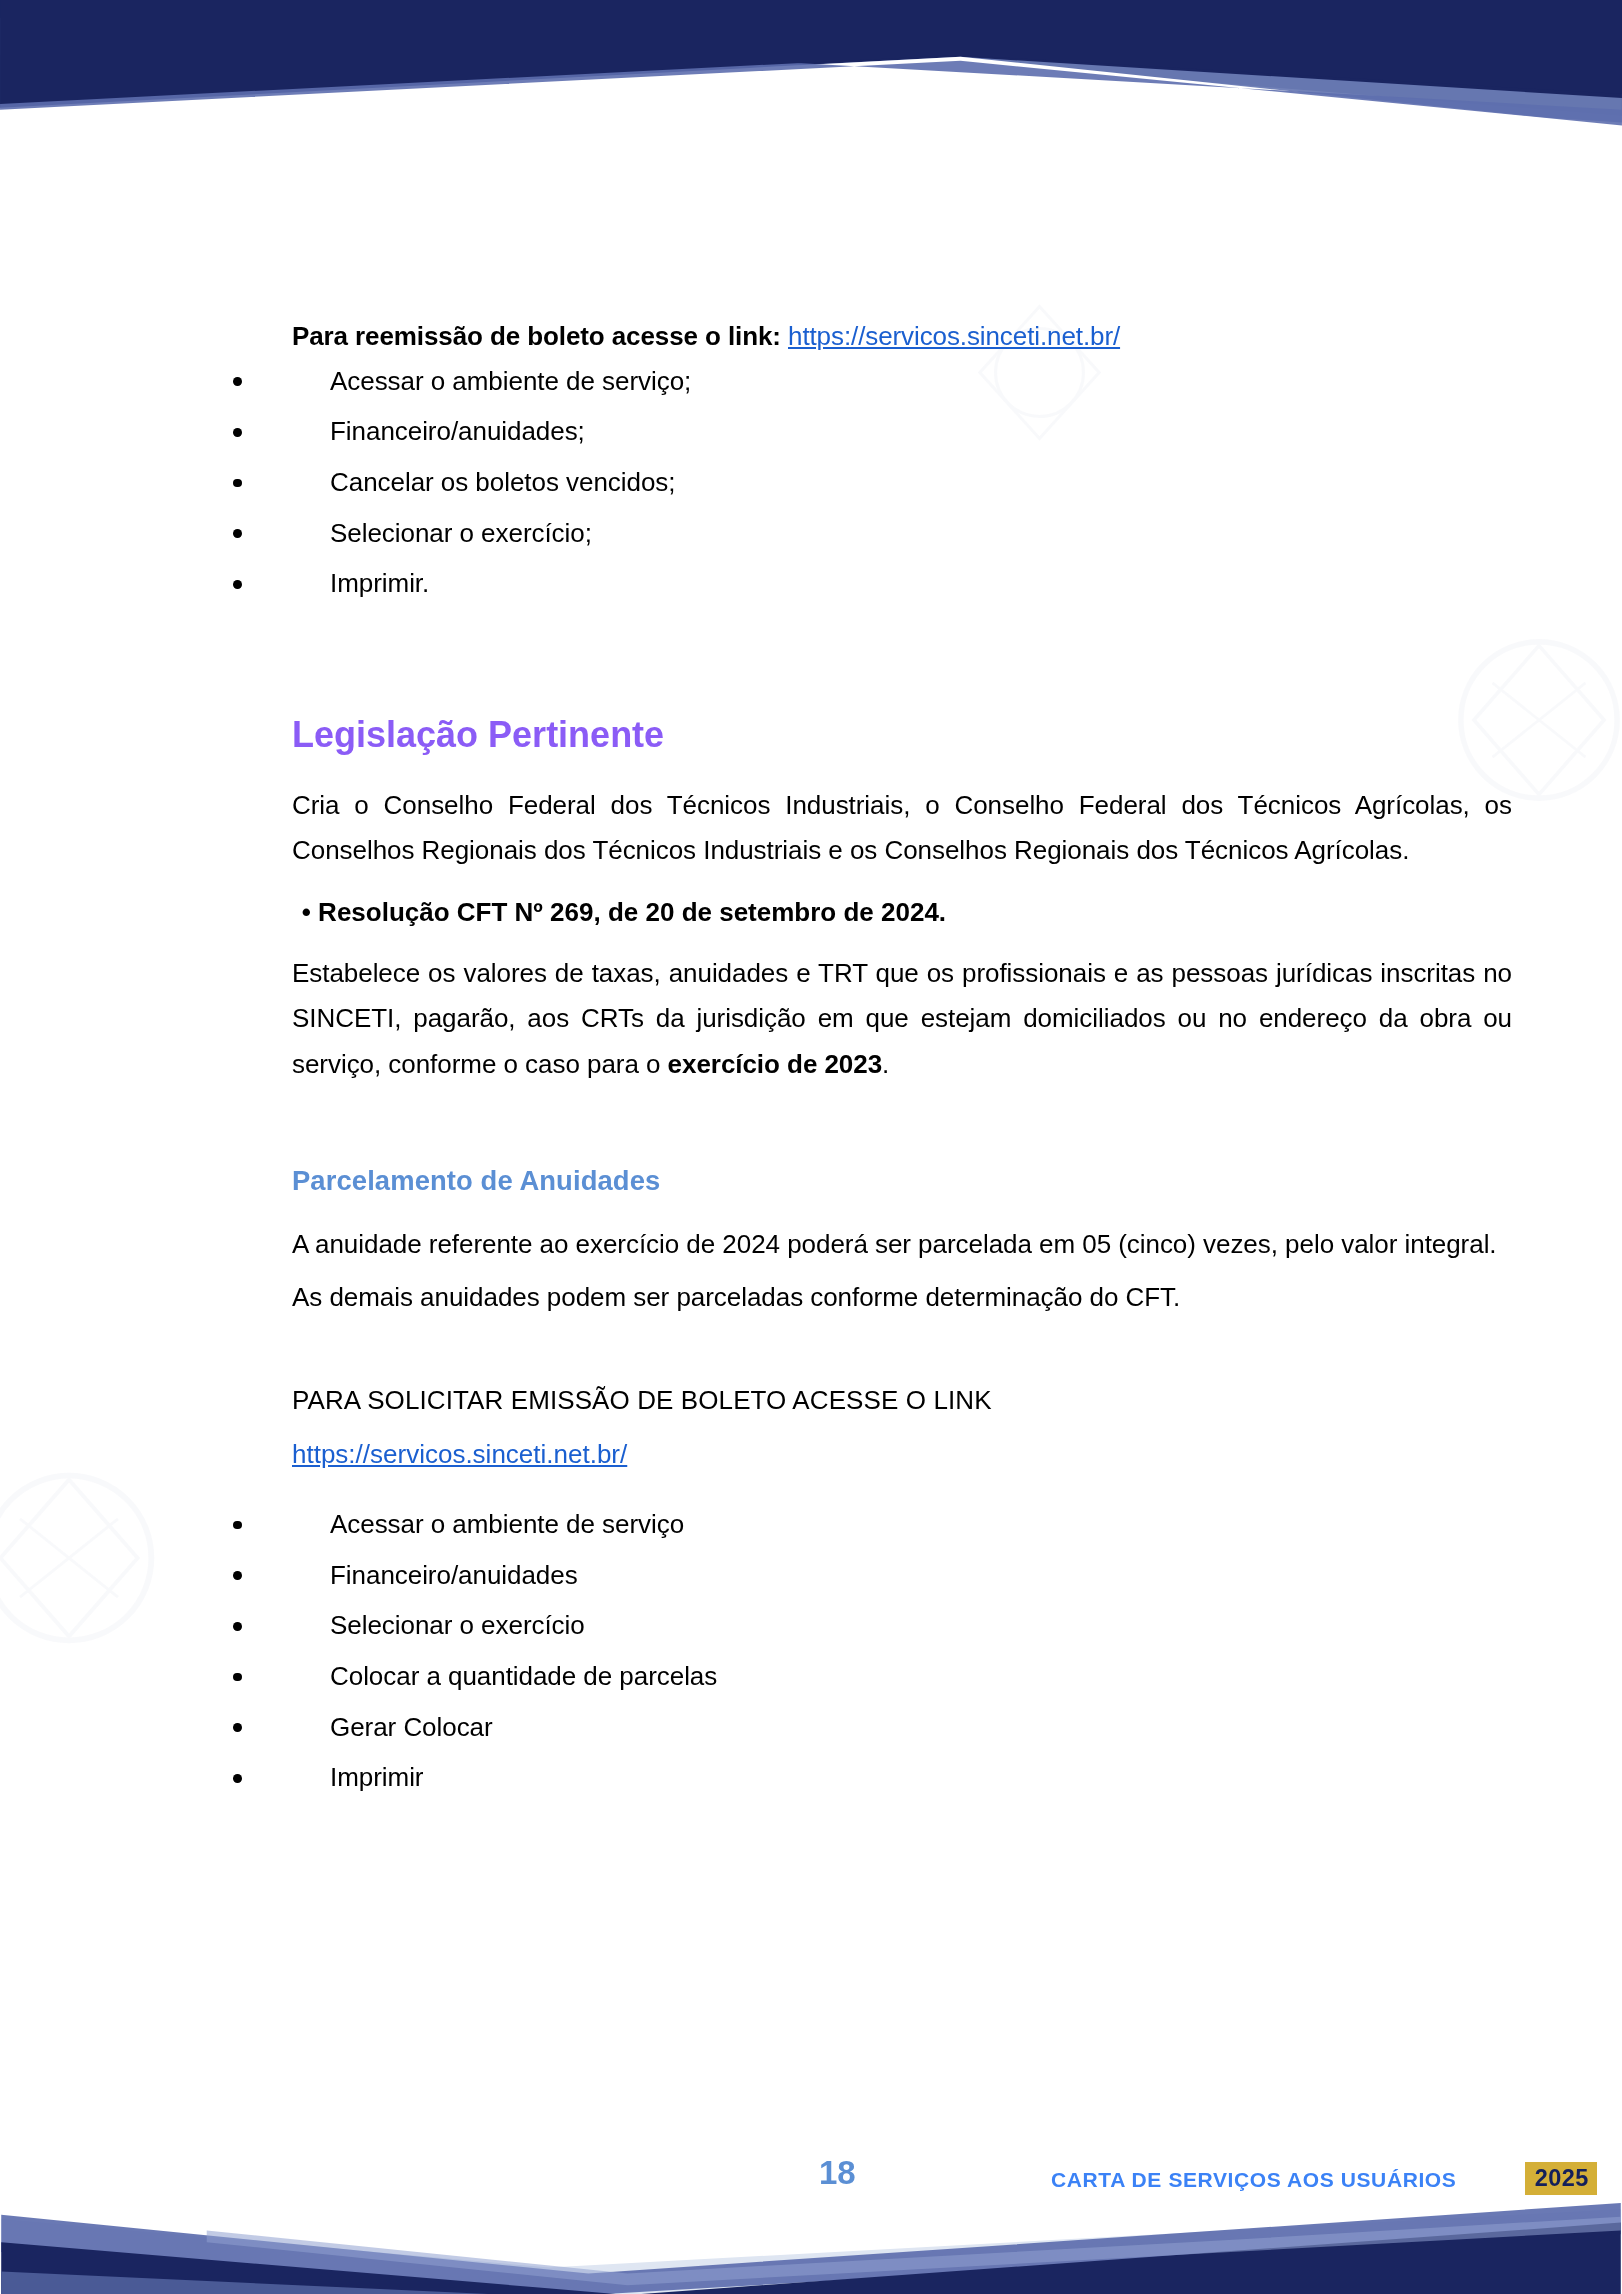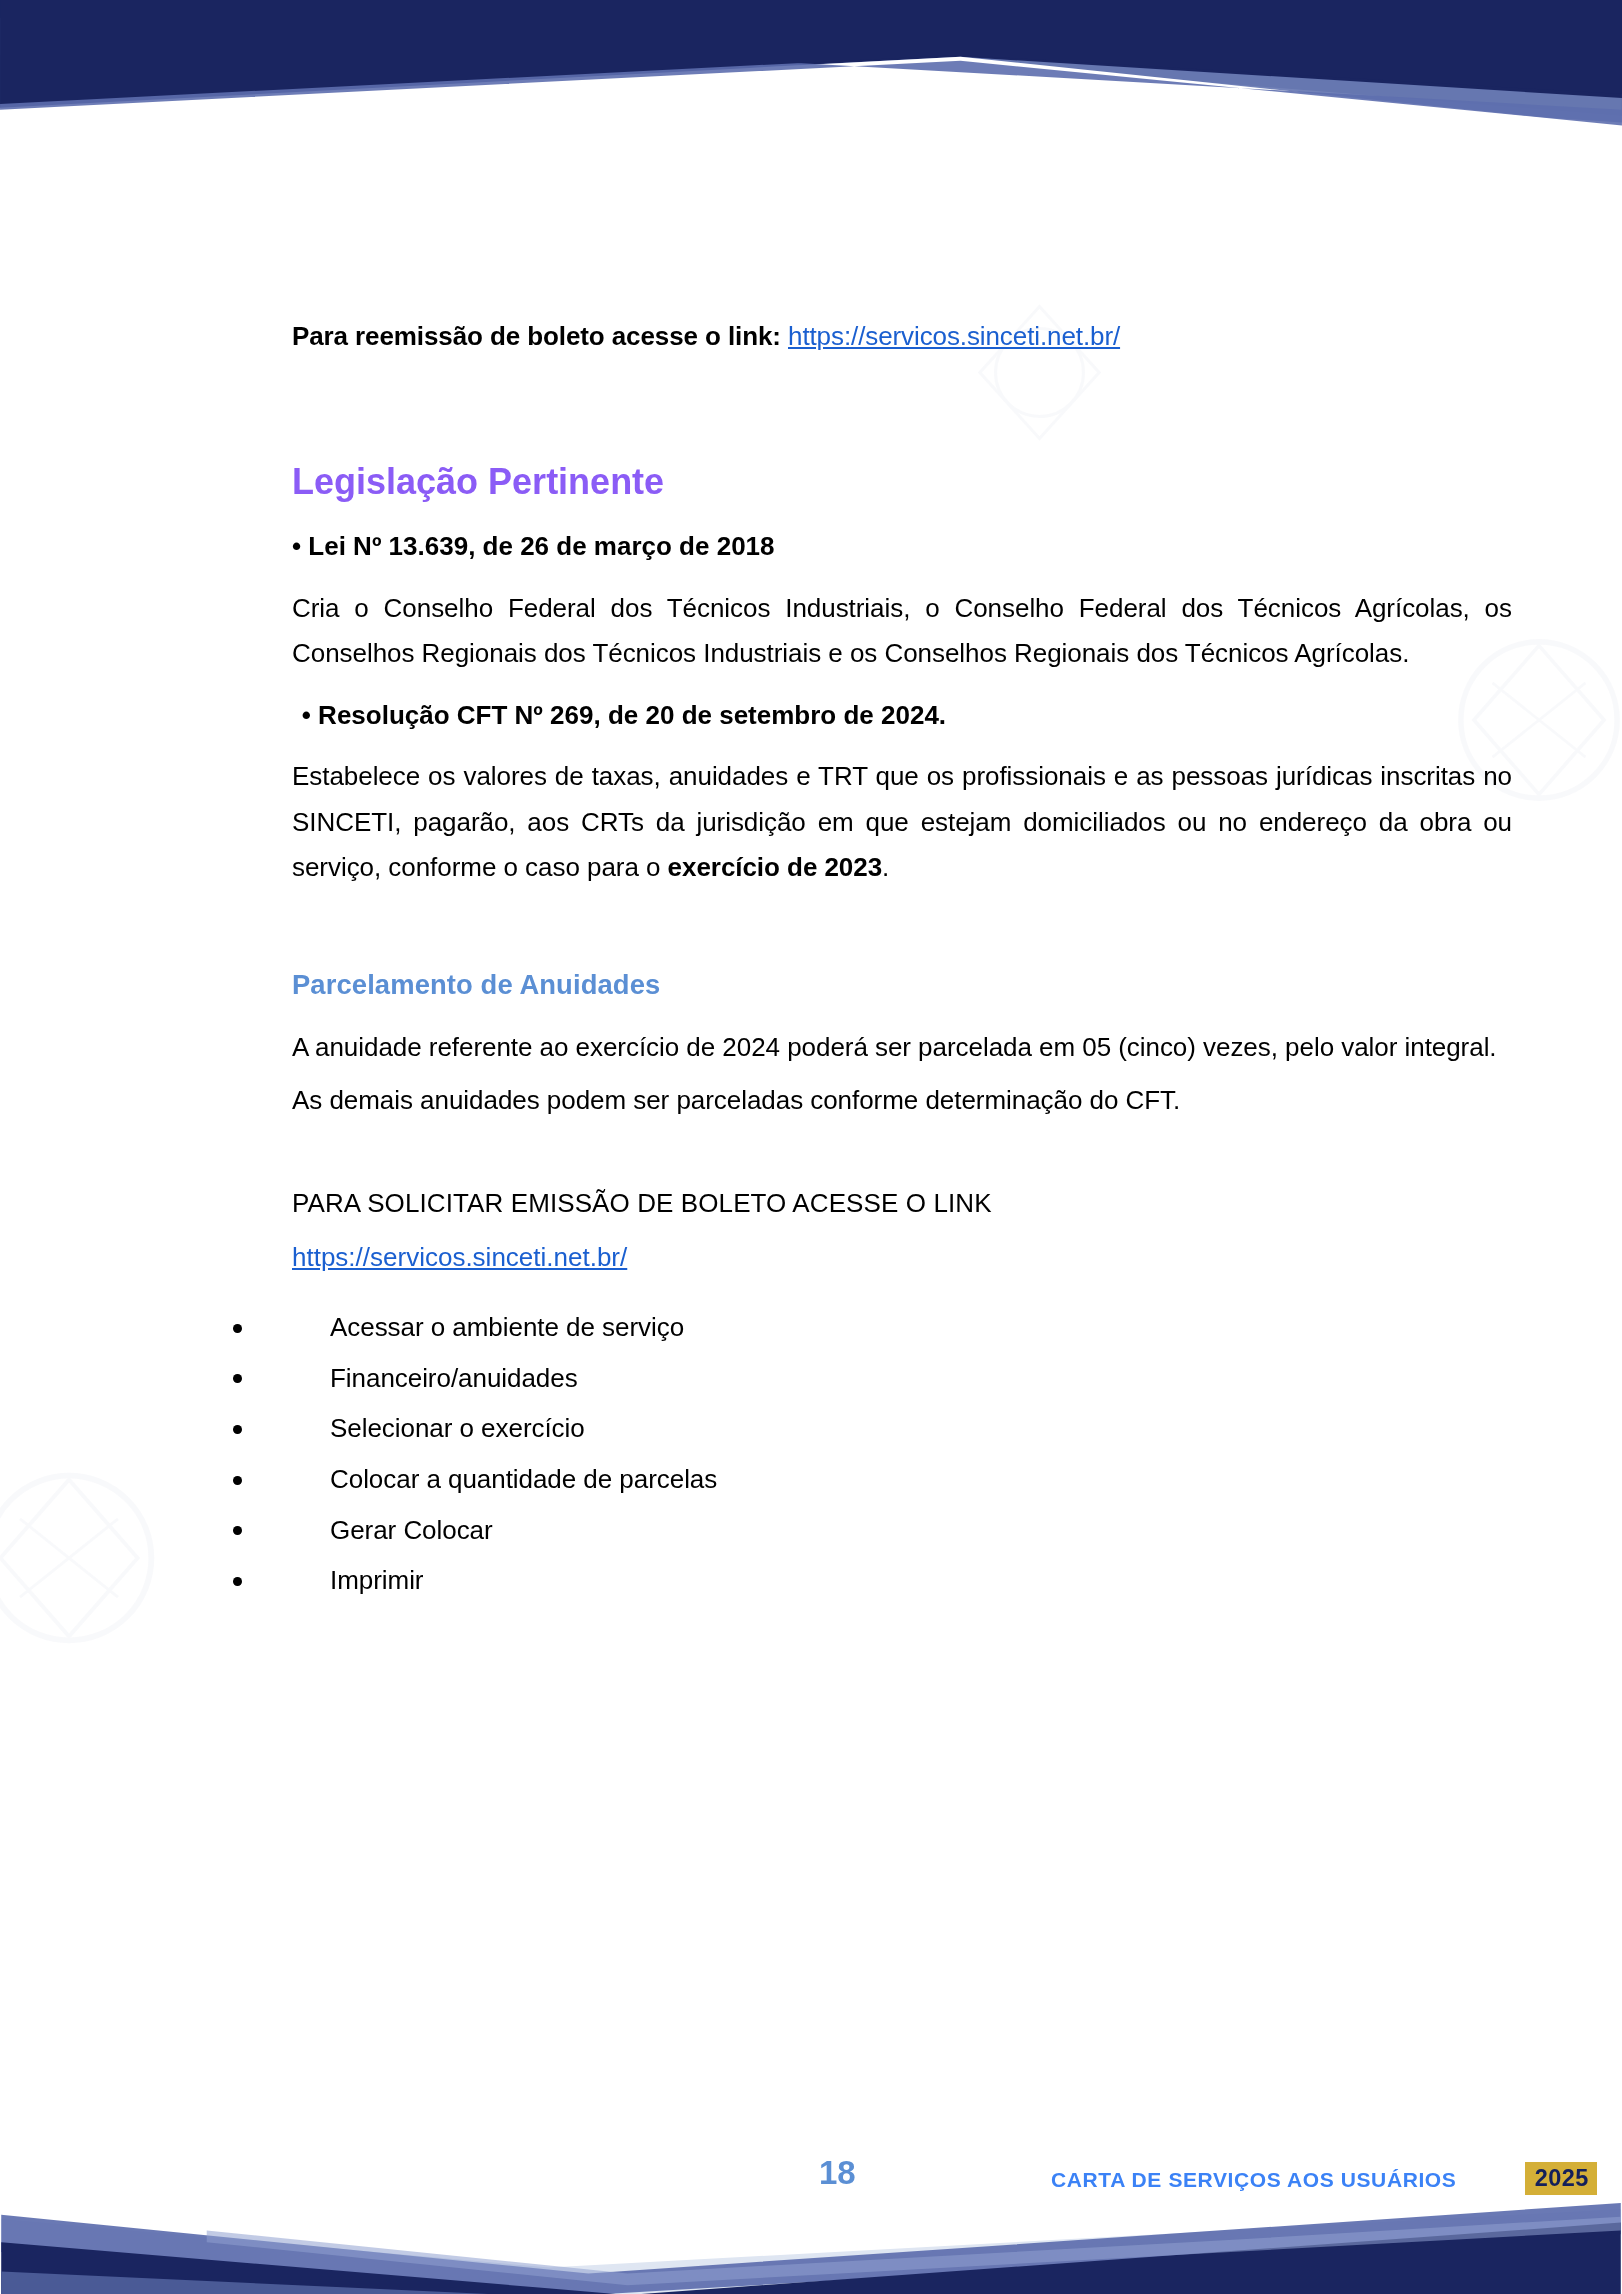--- a/index.html
+++ b/index.html
@@ -234,26 +234,32 @@
       <circle cx="50" cy="50" r="28" fill="none" stroke="#5a6a9a" stroke-width="2"></circle>
     </svg>
   </div>
 
   <div class="content">
 
     
     <p class="line-bold"><span>Para reemissão de boleto acesse o link:</span> <a class="link" href="#">https://servicos.sinceti.net.br/</a></p>
 
     
+    <ul class="bullets">
+      <li><span>Acessar o ambiente de serviço;</span></li>
+      <li><span>Financeiro/anuidades;</span></li>
+      <li><span>Cancelar os boletos vencidos;</span></li>
+      <li><span>Selecionar o exercício;</span></li>
+      <li><span>Imprimir.</span></li>
+    </ul>
 
     <div class="spacer-lg"></div>
 
     
     <h3 class="sec-head">Legislação Pertinente</h3>
-    <p class="sub-bold">• Lei Nº 13.639, de 26 de março de 2018</p>
     <p class="just">Cria o Conselho Federal dos Técnicos Industriais, o Conselho Federal dos Técnicos Agrícolas, os Conselhos Regionais dos Técnicos Industriais e os Conselhos Regionais dos Técnicos Agrícolas.</p>
     <p class="sub-bold indent">• Resolução CFT  Nº 269, de 20 de setembro de 2024.</p>
     <p class="just"><span>Estabelece os valores de taxas, anuidades e TRT que os profissionais e as pessoas jurídicas inscritas no SINCETI, pagarão, aos CRTs da jurisdição em que estejam domiciliados ou no endereço da obra ou serviço, conforme o caso para o </span><b>exercício de 2023</b><span>.</span></p>
 
     <div class="spacer-md"></div>
 
     
     <h2 class="blue-head">Parcelamento de Anuidades</h2>
     <p class="flow">A anuidade referente ao exercício de 2024 poderá ser parcelada em 05 (cinco) vezes, pelo valor integral.</p>
     <p class="flow">As demais anuidades podem ser parceladas conforme determinação do CFT.</p>

